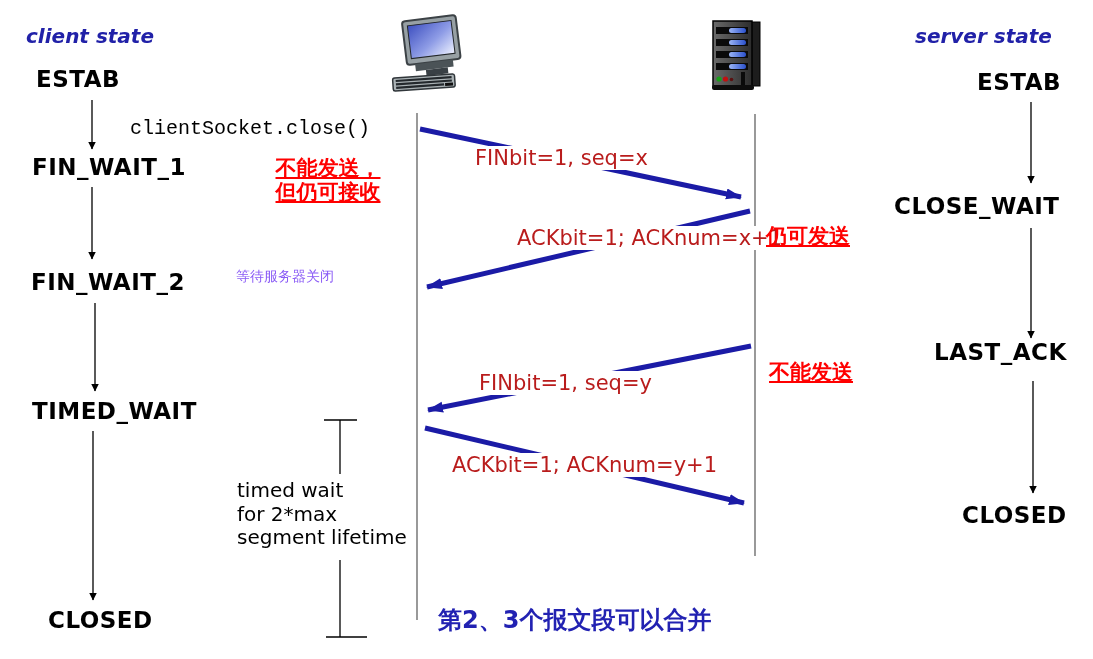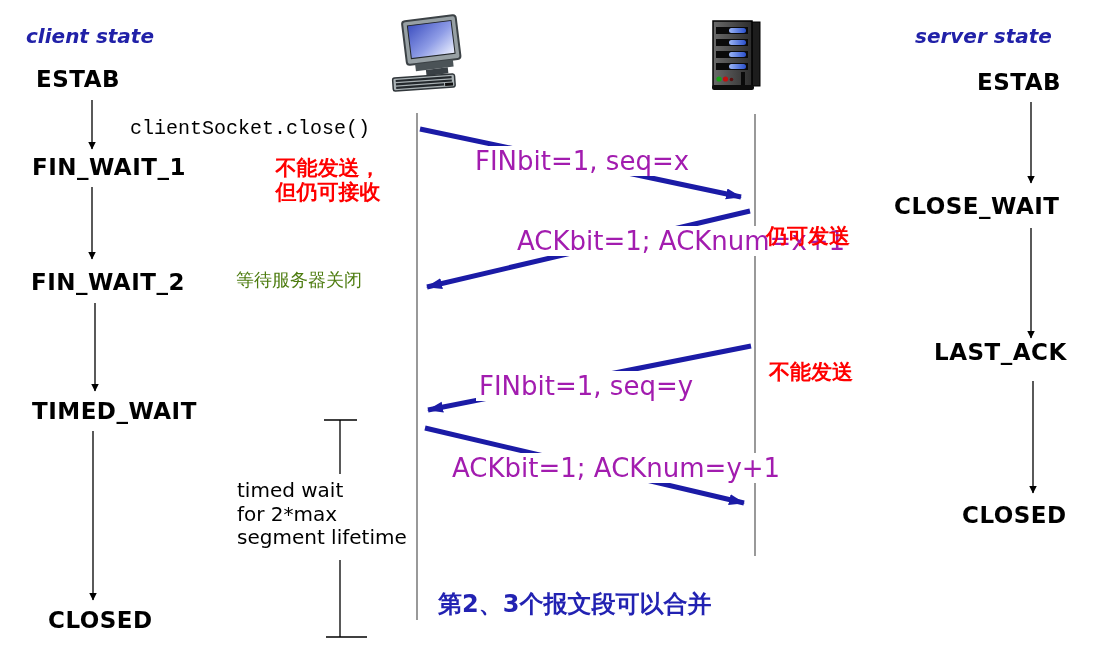--- a/index.html
+++ b/index.html
@@ -19,59 +19,61 @@
     font-weight:bold;
   }
   .col-title{
     font-size:20px;
     font-weight:bold;
     font-style:italic;
     color:#2121a8;
     white-space:nowrap;
   }
   .msg-label{
-    font-size:26px;
-    color:#a21caf;
+    font-size:21px;
+    color:#b91c1c;
     background:#fff;
     padding:0 3px;
     white-space:nowrap;
   }
   .red-note{
     color:#ff0000;
     font-weight:bold;
     font-size:21px;
     white-space:pre-line;
     text-align:center;
     line-height:1.15;
+    text-decoration:underline;
   }
   .close-call{
     font-family:"Liberation Mono","DejaVu Sans Mono",monospace;
     font-weight:normal;
     font-size:20px;
     color:#000;
     white-space:nowrap;
   }
   .wait-close{
     font-family:Liberation Sans, sans-serif;
-    font-size:18px;
-    color:#4d7c0f;
+    font-size:14px;
+    color:#8b5cf6;
     white-space:nowrap;
   }
   .timed-note{
     font-size:20px;
     color:#000;
     text-align:left;
     white-space:pre-line;
     line-height:1.18;
   }
   .merge-note{
     font-size:24px;
     font-weight:bold;
     color:#2222b2;
     white-space:nowrap;
+    margin-top:16px;
   }
   svg{display:block;}
 </style>
 </head>
 <body>
 
 <div id="canvas">
 
   <svg class="abs" style="left:0;top:0" width="1093" height="659">
     <defs>

